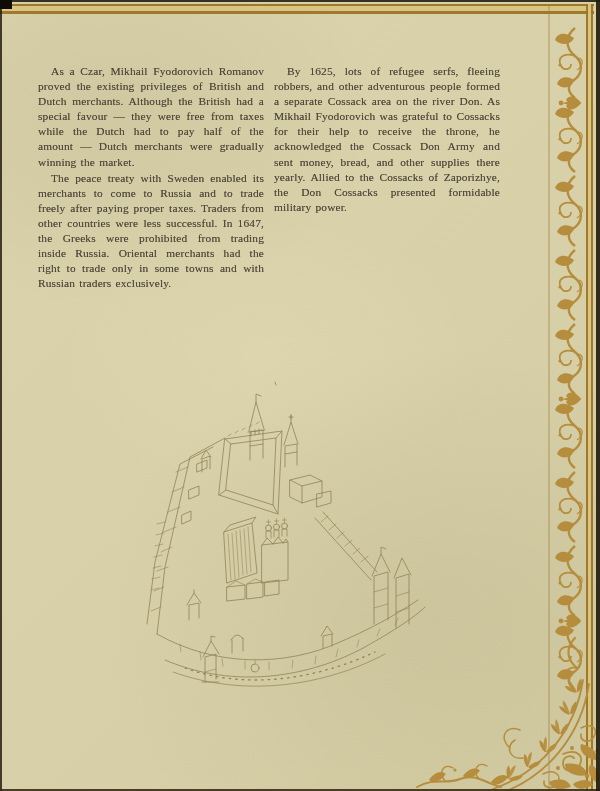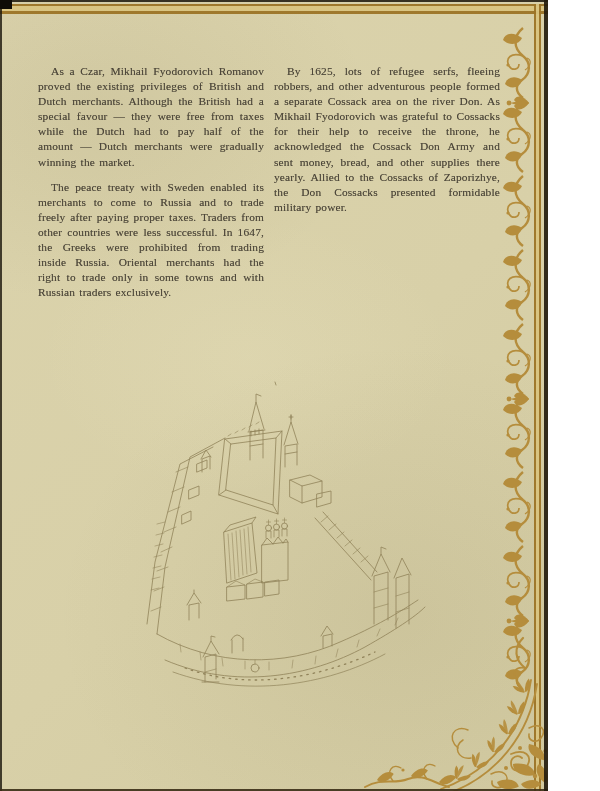--- a/index.html
+++ b/index.html
@@ -1,18 +1,18 @@
 <!DOCTYPE html>
 <html lang="en"><head>
 <meta charset="utf-8">
 <style>
   html,body{margin:0;padding:0;}
   body{width:600px;height:791px;overflow:hidden;font-family:"Liberation Serif",serif;}
   .page{
-    position:relative;width:548px;height:791px;overflow:hidden;
+    position:relative;width:600px;height:791px;overflow:hidden;
     background:
       radial-gradient(ellipse 420px 300px at 18% 14%, rgba(120,110,70,0.10), transparent 65%),
       radial-gradient(ellipse 520px 420px at 72% 78%, rgba(120,110,72,0.10), transparent 65%),
       radial-gradient(ellipse 300px 200px at 45% 45%, rgba(240,234,200,0.18), transparent 70%),
       linear-gradient(135deg, #dbd3ac 0%, #d8d0a8 55%, #d3cba2 100%);
   }
   
   .edge{position:absolute;background:#1a150b;}
   .edge-top{left:0;top:0;width:600px;height:2px;opacity:.85;}
   .edge-left{left:0;top:0;width:2px;height:791px;opacity:.8;}
@@ -40,21 +40,21 @@
     display:flex;gap:10px;
   }
   .col{
     width:226px;
     font-size:11.4px;line-height:15.1px;color:#4c463a;
     text-align:justify;letter-spacing:0.15px;word-spacing:1.2px;
     text-shadow:0 0 0.4px rgba(70,64,46,0.55);
     hyphens:auto;-webkit-hyphens:auto;
   }
   .col p{margin:0;text-indent:13px;}
-  .col p + p{margin-top:10px;}
+  .col p + p{margin-top:1px;}
   .col-right p + p{margin-top:4px;font-weight:bold;}
   
   .vine{position:absolute;top:0;right:15px;width:32px;height:791px;}
   .corner-flourish{position:absolute;right:0;bottom:0;width:185px;height:155px;}
   .kremlin{position:absolute;left:85px;top:372px;width:345px;height:335px;}
 </style>
 </head>
 <body>
 
 <div class="page">

